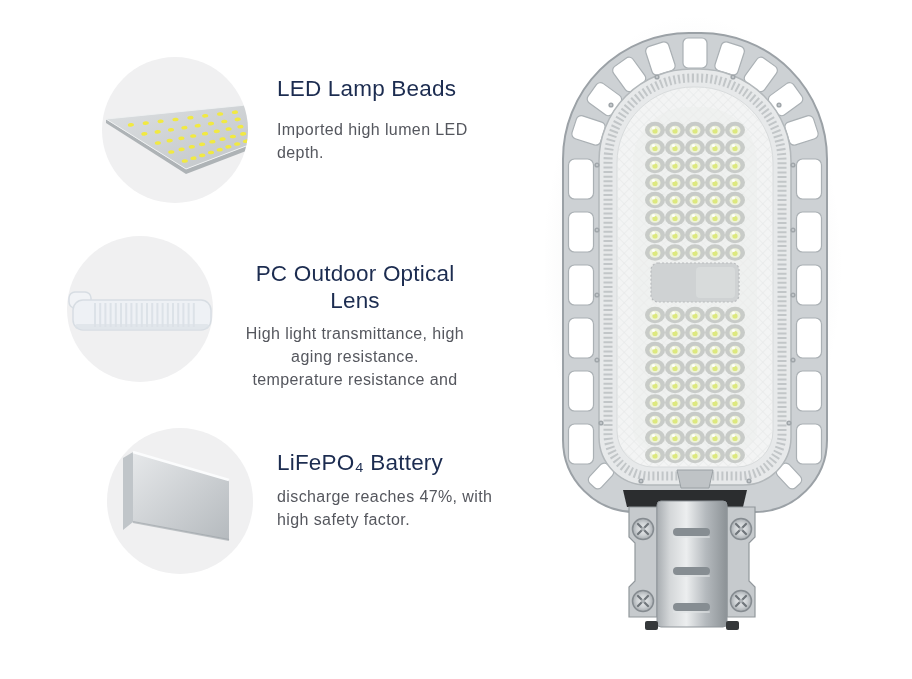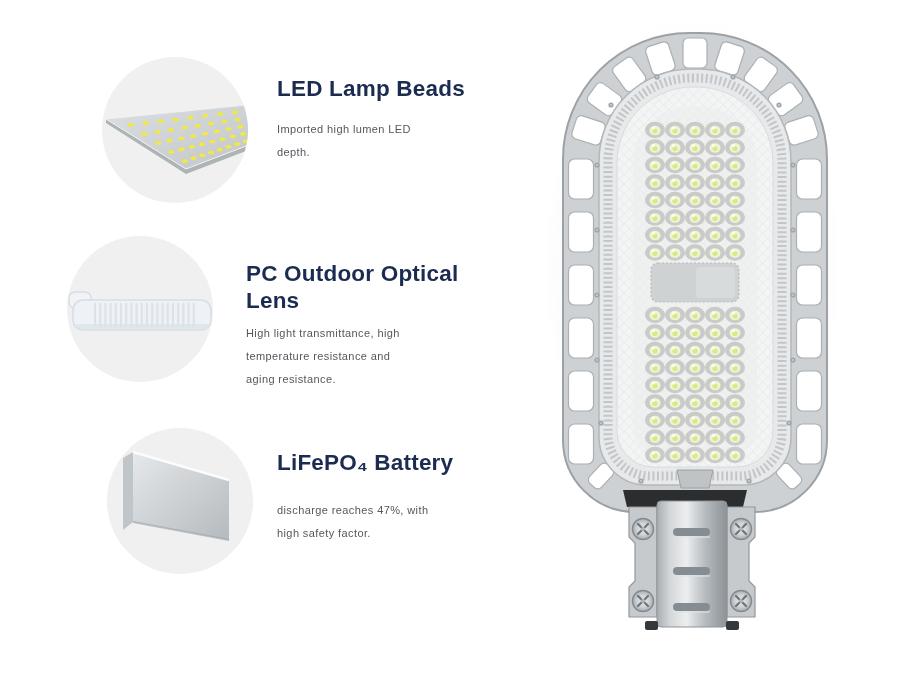--- a/index.html
+++ b/index.html
@@ -1,27 +1,27 @@
 <!DOCTYPE html>
 <html style="--heading: #1c2c50; --body-text: #55575e; --page-bg: #ffffff; --circle-bg: #f0f0f1; --led-yellow: #dde97f; --panel-led-yellow: #f2ea3a; --lamp-frame: #cdd1d4; --lamp-lens: #f3f4f4; --metal-dark: #9ba1a6;"><head>
 <meta charset="utf-8">
 <style>
   html,body{margin:0;padding:0;}
   .stage{position:relative;width:912px;height:679px;background:var(--page-bg,#fff);
          font-family:"Liberation Sans","DejaVu Sans",sans-serif;overflow:hidden;}
   .feature-circle{position:absolute;border-radius:50%;background:var(--circle-bg,#f0f0f1);overflow:hidden;}
   .feature-circle svg{display:block;width:100%;height:100%;}
   .feature-text{position:absolute;}
-  .feature-title{margin:0;font-size:22.5px;font-weight:700;letter-spacing:.2px;line-height:1.2;
+  .feature-title{margin:0;font-size:22.5px;font-weight:400;letter-spacing:.2px;line-height:1.2;
                  color:var(--heading,#1c2c50);}
   .feature-desc{margin:0;}
-  .desc-line{font-size:11px;line-height:23px;letter-spacing:.4px;color:var(--body-text,#55575e);}
+  .desc-line{font-size:16px;line-height:23px;letter-spacing:.4px;color:var(--body-text,#55575e);}
   .ft-1 .feature-title{margin-bottom:16px;}
   .ft-2 .feature-title{margin-bottom:8px;}
-  .ft-3 .feature-title{margin-bottom:23px;}
+  .ft-3 .feature-title{margin-bottom:9px;}
   .lamp-wrap{position:absolute;left:545px;top:15px;width:300px;height:630px;}
   .lamp-wrap svg{display:block;width:100%;height:100%;}
   
   .frame{fill:var(--lamp-frame,#cdd1d4);stroke:var(--metal-dark,#9ba1a6);stroke-width:2;}
   .slot{fill:#ffffff;stroke:#aab0b4;stroke-width:1.2;}
   .bezel{fill:#e7e9ea;stroke:#b3b8bb;stroke-width:1.5;}
   .teeth{fill:none;stroke:#c2c6c8;stroke-width:9;stroke-dasharray:2 2.6;}
   .lens{fill:var(--lamp-lens,#f3f4f4);stroke:#d8dbdc;stroke-width:1;}
   .lens-pattern{fill:url(#diamond);opacity:.8;}
   .lens-center{fill:#ecedeb;opacity:.5;}
@@ -133,26 +133,26 @@
           <line x1="100.8" y1="67" x2="100.8" y2="91" stroke="#dce2e8" stroke-width="2"></line>
           <line x1="106.0" y1="67" x2="106.0" y2="91" stroke="#dce2e8" stroke-width="2"></line>
           <line x1="111.2" y1="67" x2="111.2" y2="91" stroke="#dce2e8" stroke-width="2"></line>
           <line x1="116.4" y1="67" x2="116.4" y2="91" stroke="#dce2e8" stroke-width="2"></line>
           <line x1="121.6" y1="67" x2="121.6" y2="91" stroke="#dce2e8" stroke-width="2"></line>
           <line x1="126.8" y1="67" x2="126.8" y2="91" stroke="#dce2e8" stroke-width="2"></line>
         </g>
       <rect class="lens-shade" x="8" y="88" width="134" height="5" rx="2.5"></rect>
     </svg>
   </div>
-  <div class="feature-text ft-2" style="left:246px;top:260px;width:250px;">
+  <div class="feature-text ft-2" style="left:230px;top:260px;width:250px;text-align:center;">
     <h2 class="feature-title">PC Outdoor Optical Lens</h2>
     <div class="feature-desc">
       <div class="desc-line">High light transmittance, high</div>
+      <div class="desc-line">aging resistance.</div>
       <div class="desc-line">temperature resistance and</div>
-      <div class="desc-line">aging resistance.</div>
     </div>
   </div>
 
   <div class="feature-circle" style="left:107px;top:428px;width:146px;height:146px;">
     <svg viewBox="0 0 146 146">
       <defs>
         <linearGradient id="batGrad" x1="0" y1="0" x2="1" y2="1">
           <stop offset="0" stop-color="#e6e8ea"></stop>
             <stop offset="1" stop-color="#b5babe"></stop>
         </linearGradient>

